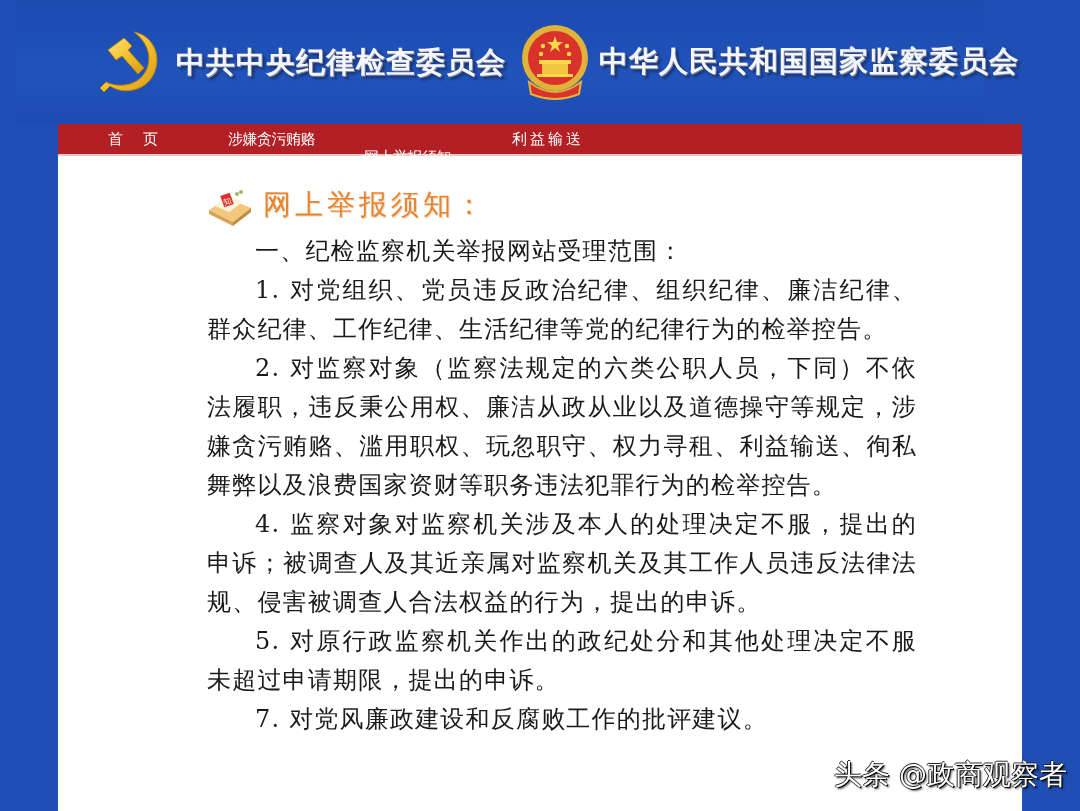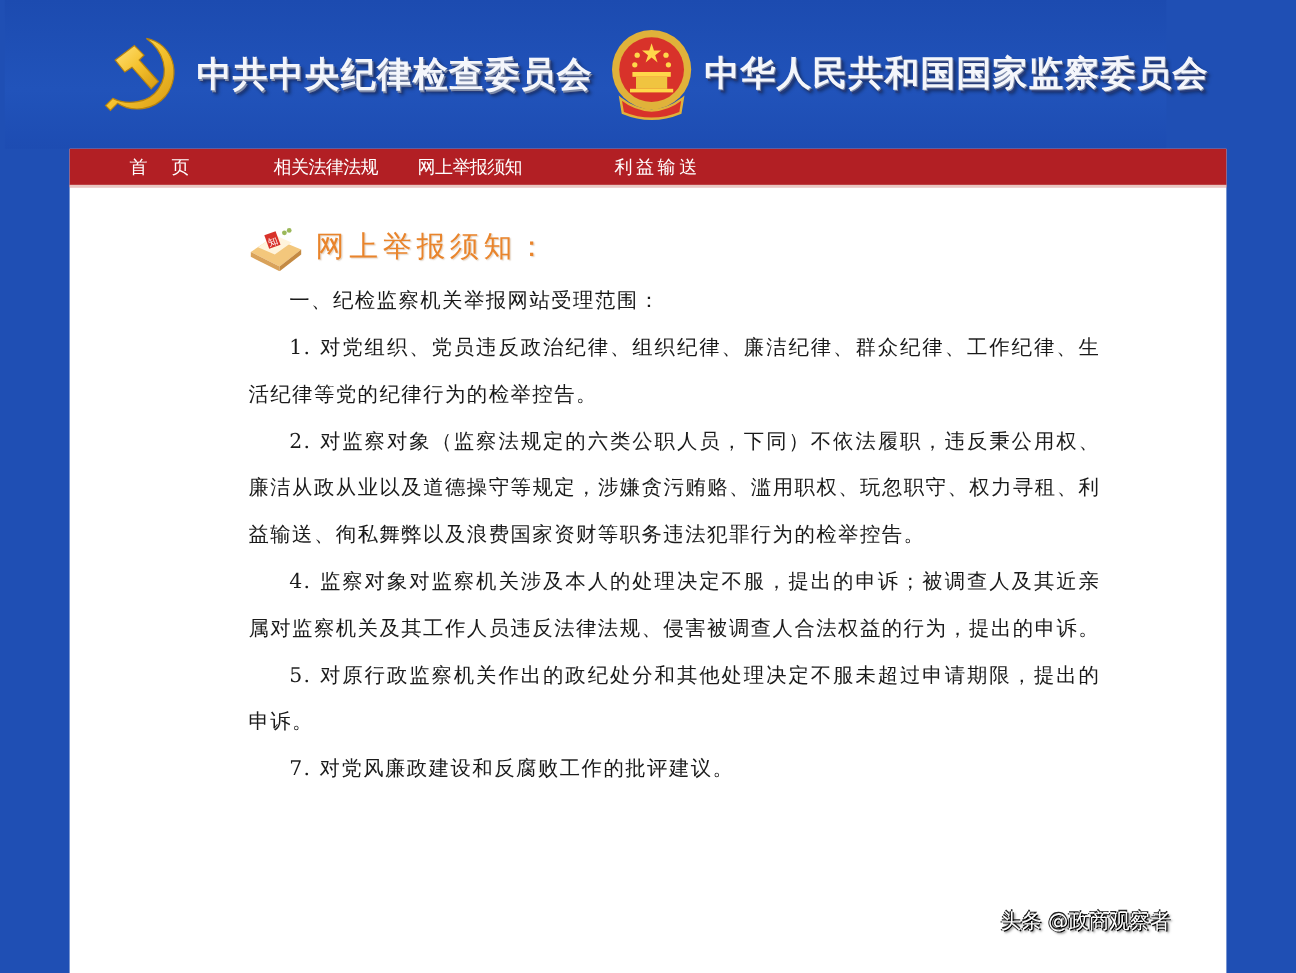--- a/index.html
+++ b/index.html
@@ -3,21 +3,21 @@
 <meta charset="utf-8">
 <style>
   html, body { margin: 0; padding: 0; }
   body {
     width: 1080px; height: 811px; overflow: hidden;
     background: #1f4fb4;
     position: relative;
     font-family: "DejaVu Serif", "Liberation Serif", serif;
   }
   .header {
-    position: absolute; left: 4px; top: 0; width: 968px; height: 124px;
+    position: absolute; left: 16px; top: 0; width: 968px; height: 124px;
     background: linear-gradient(#1c4bb0, #2153ba 60%, #1d4cb2);
   }
   .header-group { position: absolute; display: flex; align-items: center; }
   .header-group.left { left: 82px; top: 28px; }
   .header-group.right { left: 503px; top: 22px; justify-content: space-between; }
   .header-title {
     font-family: "DejaVu Sans", "Liberation Sans", sans-serif;
     font-weight: bold; font-size: 29px; letter-spacing: 1px;
     color: #f4f6fb;
     text-shadow: 1px 1px 0 #7d8aa8, 2px 2px 0 #243a7a, 3px 3px 3px rgba(0,0,0,0.45);
@@ -35,49 +35,49 @@
   .nav {
     position: absolute; left: 0; top: 0; width: 964px; height: 30px;
     background: #b21f24;
     border-bottom: 2px solid #e9c7c2;
   }
   .nav-item {
     position: absolute; top: 0; height: 30px; line-height: 30px;
     color: #ffffff; font-size: 15px; white-space: nowrap; cursor: pointer;
     font-family: "DejaVu Sans", "Liberation Sans", sans-serif;
   }
-  .nav-item.home { left: 50px; letter-spacing: 20px; }
+  .nav-item.home { left: 50px; letter-spacing: 20px; font-family: Liberation Serif, serif; }
   .nav-item.laws { left: 170px; letter-spacing: -0.5px; }
-  .nav-item.notice { left: 290px; letter-spacing: -0.5px; }
+  .nav-item.notice { left: 306px; letter-spacing: -0.5px; margin-top: 18px; }
   .nav-item.query { left: 454px; letter-spacing: 3px; }
 
   .section-head {
     position: absolute; left: 147px; top: 60px; display: flex; align-items: center;
   }
   .section-icon { width: 50px; height: 42px; }
   .section-title {
     margin-left: 8px;
     font-family: Liberation Serif, serif;
-    font-size: 24px; color: #e9842b; letter-spacing: 4px;
+    font-size: 28px; color: #e9842b; letter-spacing: 4px;
     text-shadow: 1px 1px 1px rgba(140,80,20,0.25);
   }
 
   .content {
     position: absolute; left: 149px; top: 108px; width: 710px;
-    color: #1a1a1a; font-size: 17px;
+    color: #1a1a1a; font-size: 24px;
   }
   .content p {
     margin: 0; line-height: 39px; text-align: justify; letter-spacing: 1.2px;
   }
   .content p.indent { text-indent: 2em; }
 
   .watermark {
     position: absolute; left: 834px; top: 756px;
     font-family: "DejaVu Sans", "Liberation Sans", sans-serif;
-    font-size: 17px; color: #ffffff; white-space: nowrap;
+    font-size: 28px; color: #ffffff; white-space: nowrap;
     text-shadow: 1px 1px 0 #000, -1px 0 0 #222, 0 -1px 0 #222, 2px 2px 2px rgba(0,0,0,0.6);
   }
 </style>
 </head>
 <body>
 
 <div class="header">
   <div class="header-group left">
     <svg class="emblem-party" viewBox="0 0 66 70">
       <defs>
@@ -106,21 +106,21 @@
       <rect x="18" y="52" width="36" height="3" fill="#ffd84a"></rect>
       <path d="M10 60 Q36 80 62 60 L60 72 Q36 82 12 72 Z" fill="#d8322a" stroke="#e0b23a" stroke-width="2"></path>
     </svg>
     <span class="header-title">中华人民共和国国家监察委员会</span>
   </div>
 </div>
 
 <div class="panel">
   <div class="nav">
     <span class="nav-item home">首页</span>
-    <span class="nav-item laws">相关法律法规</span>
+    <span class="nav-item laws">涉嫌贪污贿赂</span>
     <span class="nav-item notice">网上举报须知</span>
     <span class="nav-item query">利益输送</span>
   </div>
 
   <div class="section-head">
     <svg class="section-icon" viewBox="0 0 50 42">
       <path d="M4 26 L22 14 L46 24 L28 38 Z" fill="#f3c77c"></path>
       <path d="M4 26 L28 38 L28 42 L4 30 Z" fill="#d9a25a"></path>
       <path d="M28 38 L46 24 L46 28 L28 42 Z" fill="#c48a42"></path>
       <path d="M10 22 L24 12 L38 18 L24 28 Z" fill="#fff4dc"></path>

